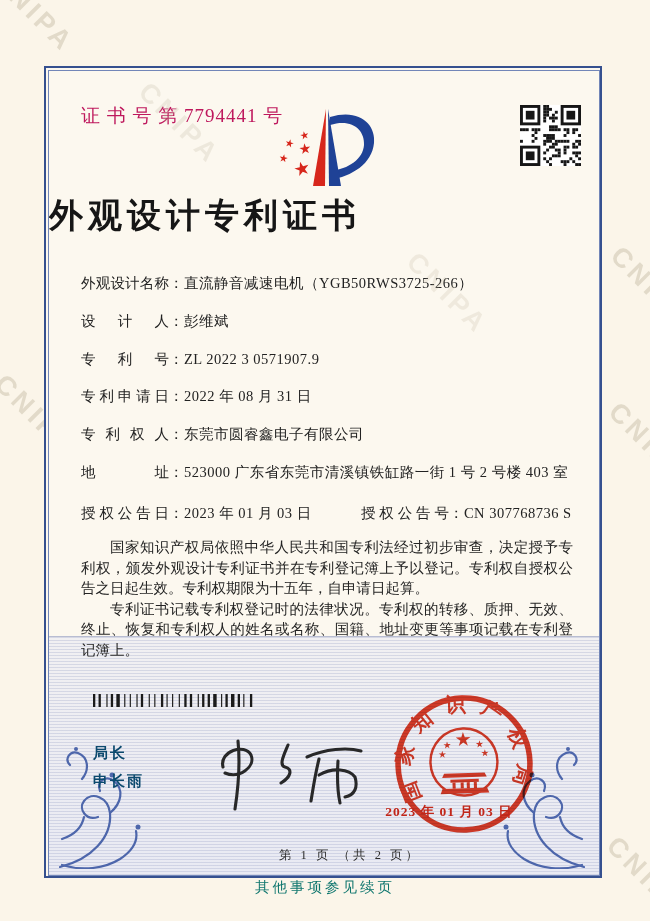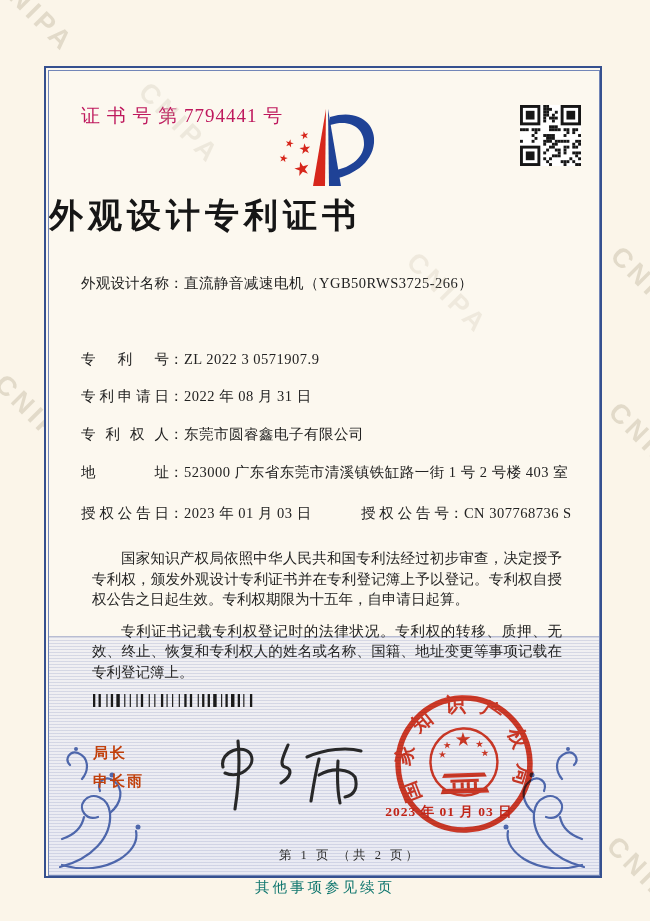--- a/index.html
+++ b/index.html
@@ -24,23 +24,23 @@
   .qr{left:471px;top:34px;}
   .logo{left:221px;top:34px;}
   .title{left:0;top:122px;width:100%;font-size:34px;font-weight:700;
     color:#161616;letter-spacing:5px;}
   .frow{left:32px;font-size:14.5px;color:#222;white-space:nowrap;}
   .flabel{display:inline-block;width:88px;text-align:justify;text-align-last:justify;}
   .fcolon{display:inline-block;width:15px;}
   .fval{letter-spacing:.5px;}
   .paras{left:32px;top:466px;width:492px;font-size:14.5px;line-height:20.5px;
     color:#242424;text-align:justify;}
-  .paras p{margin:11px;text-indent:2em;}
+  .paras p{margin:0;text-indent:2em;}
   .barcode{left:44px;top:623px;}
-  .sig-label{left:44px;font-size:15px;color:#c2410c;letter-spacing:2px;
+  .sig-label{left:44px;font-size:15px;color:#0c4a6e;letter-spacing:2px;
     font-family:"Liberation Sans","DejaVu Sans",sans-serif;font-weight:600;}
   .sig-svg{left:146px;top:660px;}
   .seal{left:344px;top:622px;width:142px;height:142px;transform:rotate(-2deg);
     mix-blend-mode:multiply;opacity:.96;z-index:4;}
   .seal-date{left:310px;top:732px;width:180px;text-align:center;font-size:13.5px;
     font-weight:700;color:#c2271a;letter-spacing:1px;z-index:5;}
   .page-line{left:0;top:776px;width:100%;text-align:center;font-size:12.5px;
     color:#2a2a2a;letter-spacing:3px;padding-left:26px;}
   .ornament{z-index:2;}
   .orn-l{left:3px;top:668px;}
@@ -198,20 +198,23 @@
             <rect x="3" y="45" width="15" height="15" fill="#fff"></rect>
             <rect x="6" y="48" width="9" height="9" fill="#161616"></rect>
           </g>
       </svg>
 
       <div class="abs title">外观设计专利证书</div>
 
       <div class="abs frow" style="top:203px">
         <span class="flabel">外观设计名称</span><span class="fcolon">：</span><span class="fval">直流静音减速电机（YGB50RWS3725-266）</span>
       </div>
+      <div class="abs frow" style="top:241px">
+        <span class="flabel">设计人</span><span class="fcolon">：</span><span class="fval">彭维斌</span>
+      </div>
       <div class="abs frow" style="top:279px">
         <span class="flabel">专利号</span><span class="fcolon">：</span><span class="fval">ZL 2022 3 0571907.9</span>
       </div>
       <div class="abs frow" style="top:316px">
         <span class="flabel">专利申请日</span><span class="fcolon">：</span><span class="fval">2022 年 08 月 31 日</span>
       </div>
       <div class="abs frow" style="top:354px">
         <span class="flabel">专利权人</span><span class="fcolon">：</span><span class="fval">东莞市圆睿鑫电子有限公司</span>
       </div>
       <div class="abs frow" style="top:392px">

